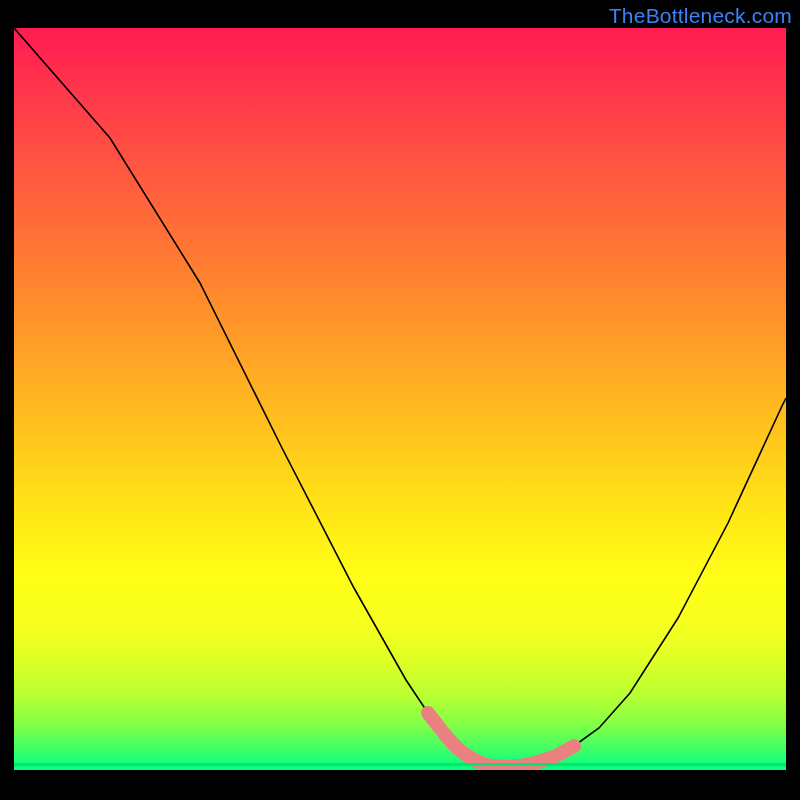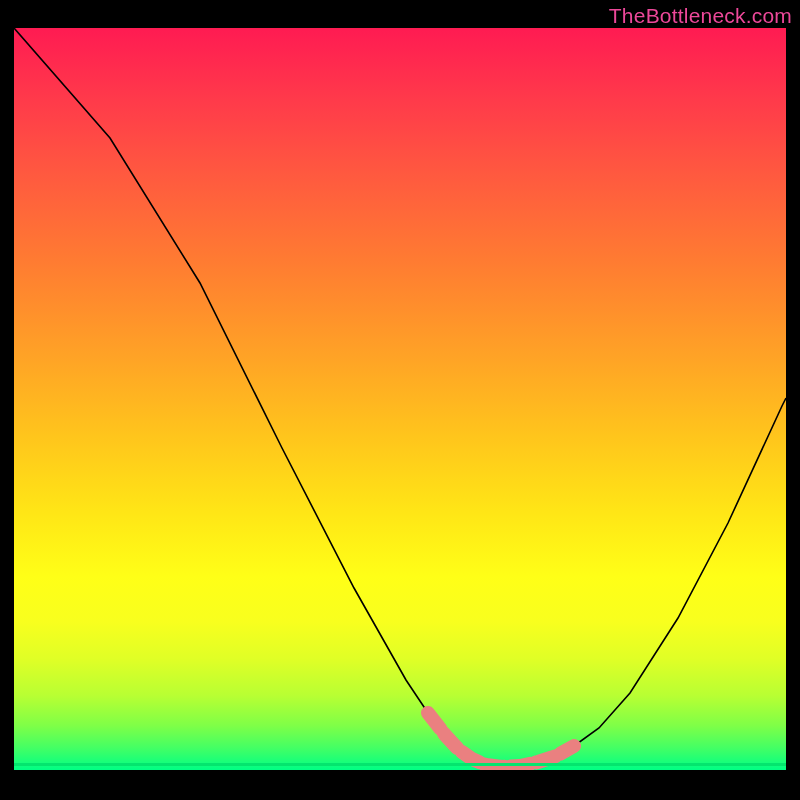--- a/index.html
+++ b/index.html
@@ -61,21 +61,21 @@
     top: 742px;
     width: 772px;
     height: 30px;
     background: #000;
   }
 
   .watermark {
     position: absolute;
     top: 4px;
     right: 8px;
-    color: #ec4899;
+    color: #3b82f6;
     font-size: 21px;
     font-weight: 500;
     letter-spacing: 0.2px;
   }
 
   .series-curve {
     fill: none;
     stroke: #000;
     stroke-width: 1.6;
   }

